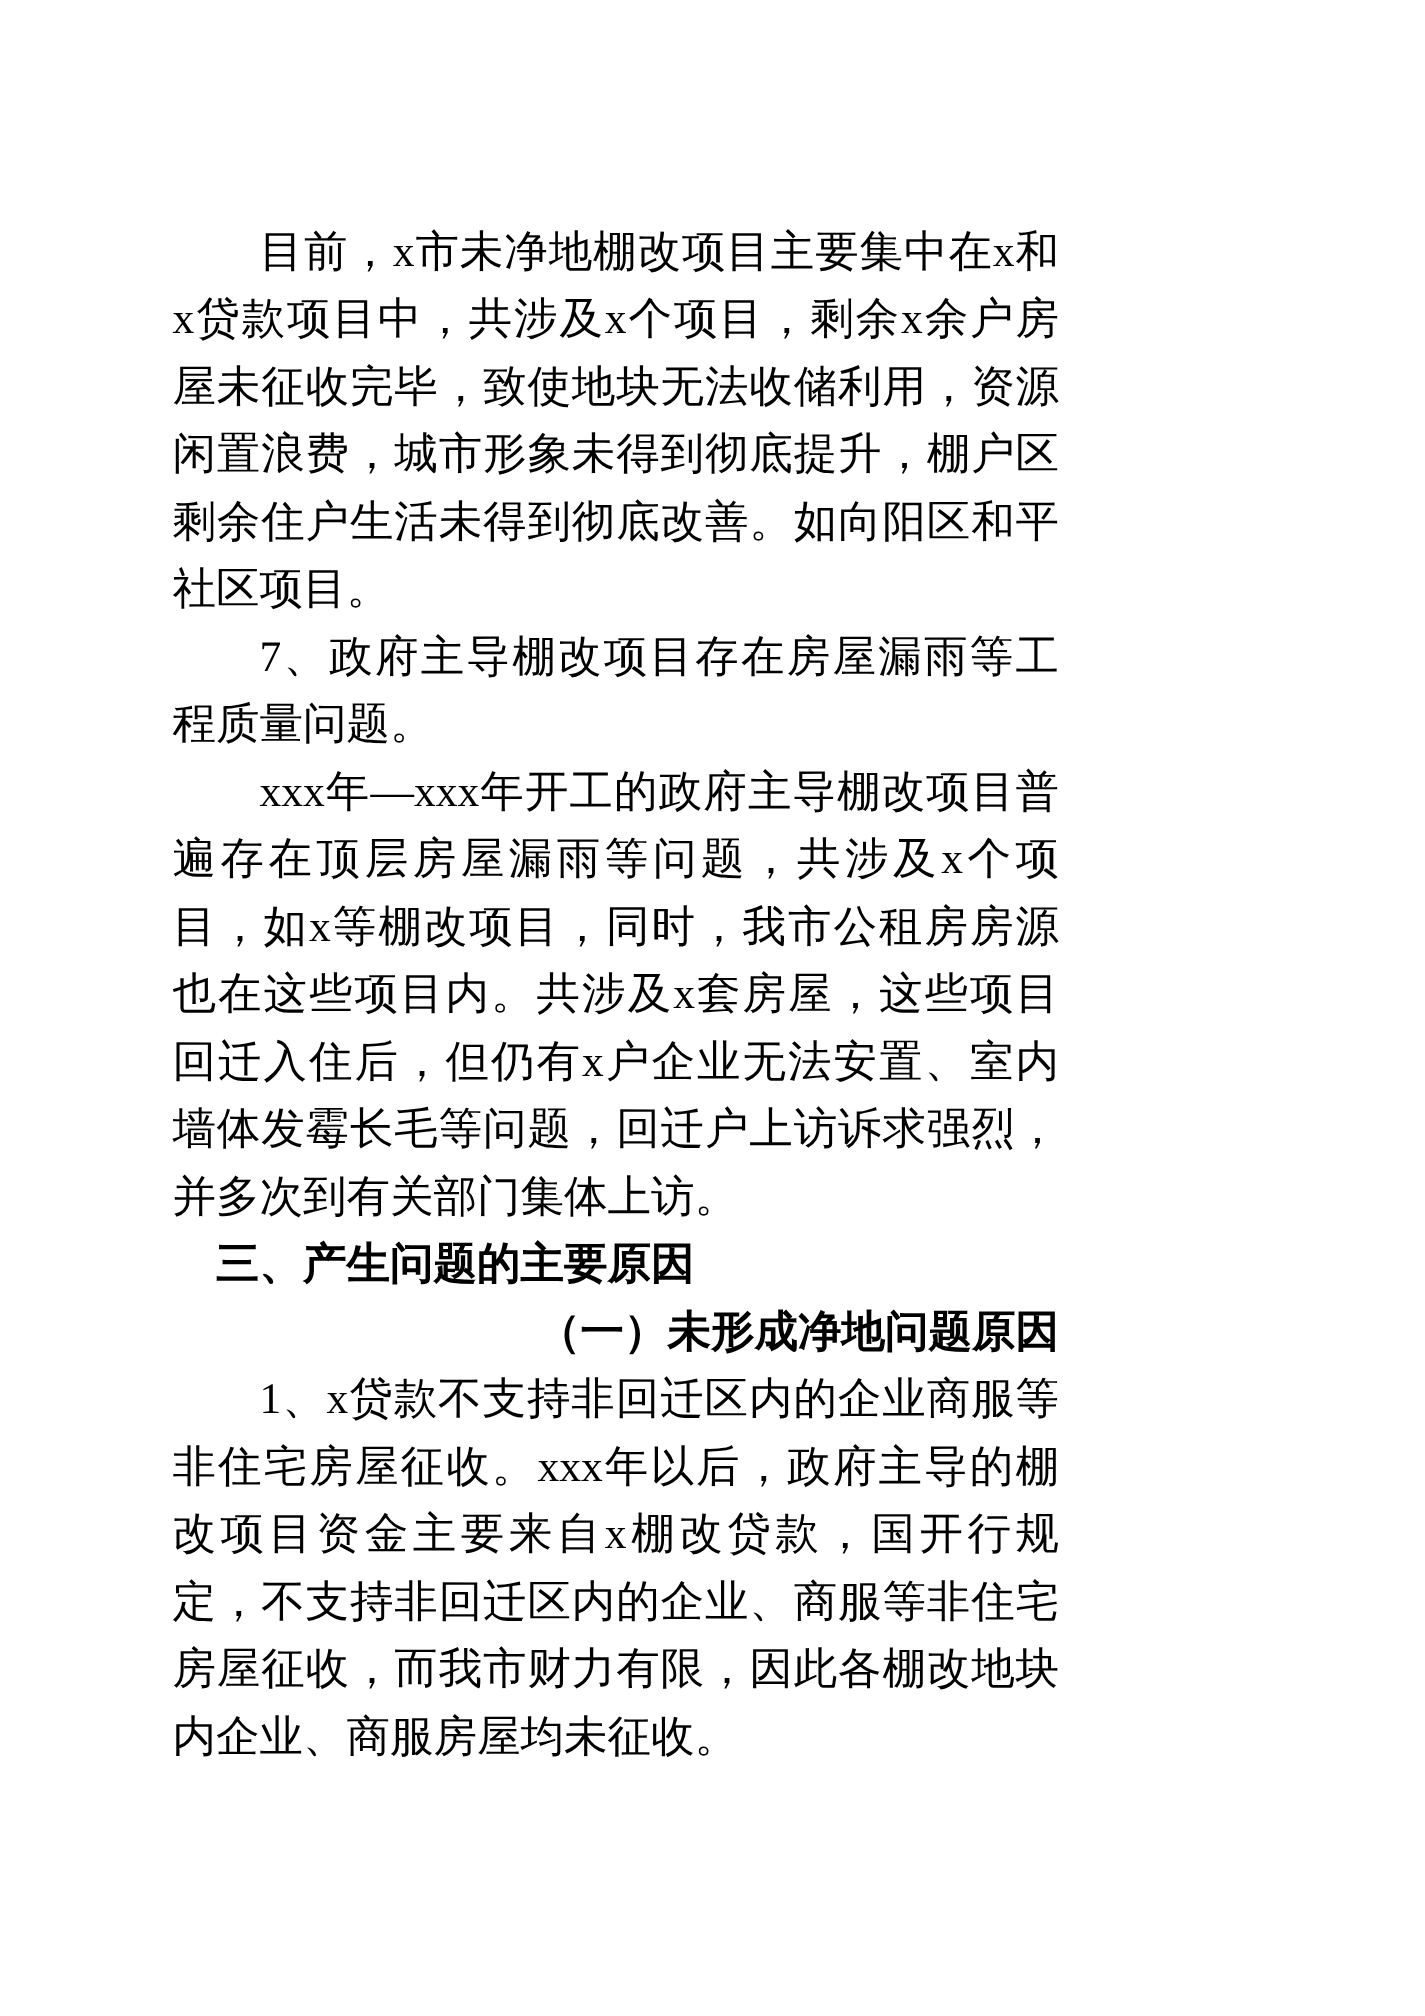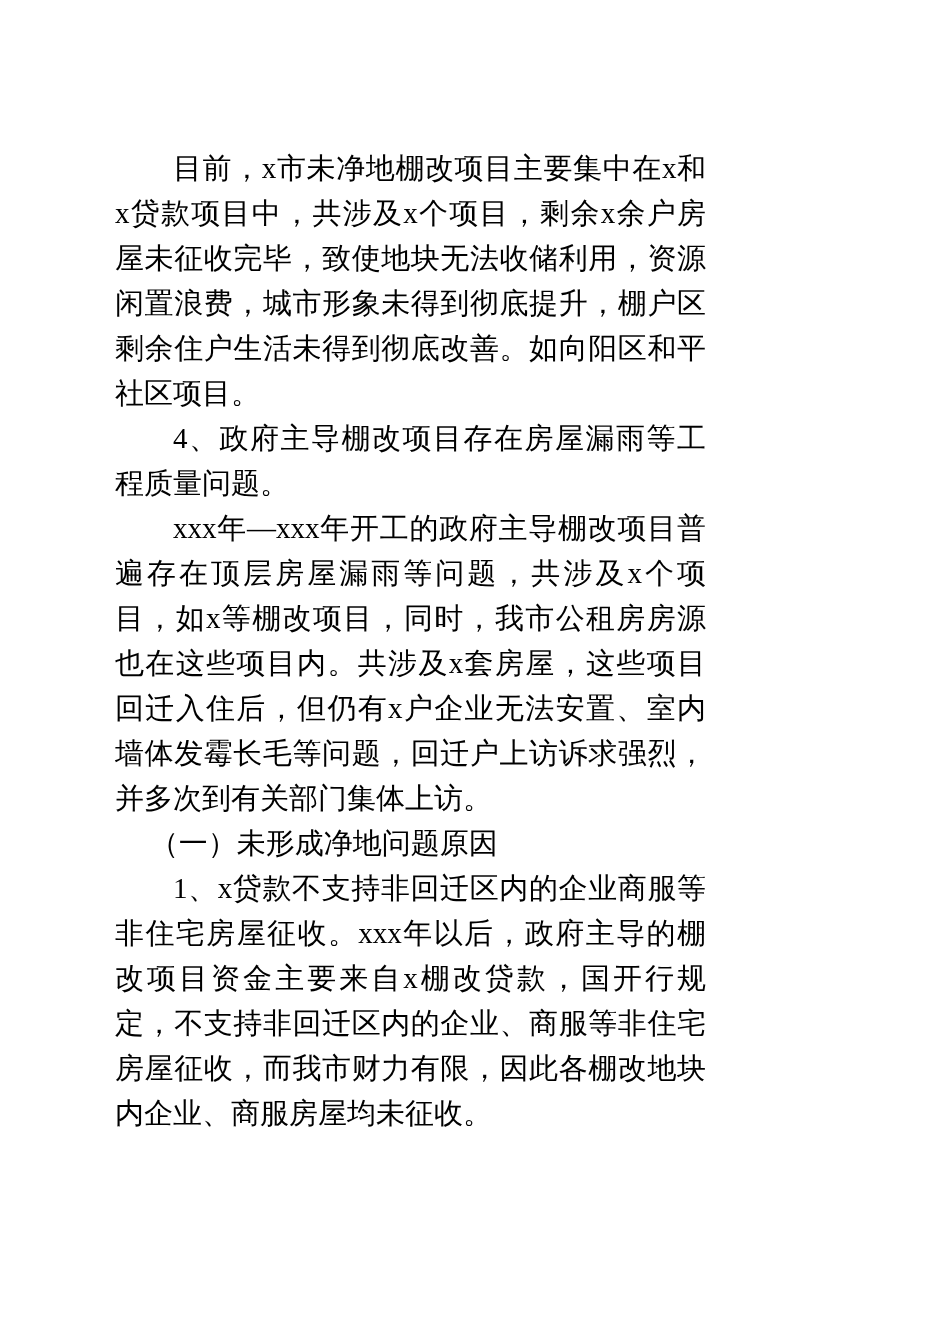--- a/index.html
+++ b/index.html
@@ -30,27 +30,28 @@
     text-indent: 2em;
     word-break: break-all;
   }
   .page p.heading1 {
     font-family: "Liberation Sans", "DejaVu Sans", sans-serif;
     font-weight: bold;
     text-indent: 1em;
     text-align: left;
   }
   .page p.heading2 {
-    font-weight: normal;
+    font-weight: bold;
     text-indent: 1.2em;
-    text-align: left;
+    text-align: right;
   }
 </style>
 </head>
 <body>
 
 <div class="page">
   <p class="body">目前，x市未净地棚改项目主要集中在x和x贷款项目中，共涉及x个项目，剩余x余户房屋未征收完毕，致使地块无法收储利用，资源闲置浪费，城市形象未得到彻底提升，棚户区剩余住户生活未得到彻底改善。如向阳区和平社区项目。</p>
-  <p class="body">4、政府主导棚改项目存在房屋漏雨等工程质量问题。</p>
+  <p class="body">7、政府主导棚改项目存在房屋漏雨等工程质量问题。</p>
   <p class="body">xxx年—xxx年开工的政府主导棚改项目普遍存在顶层房屋漏雨等问题，共涉及x个项目，如x等棚改项目，同时，我市公租房房源也在这些项目内。共涉及x套房屋，这些项目回迁入住后，但仍有x户企业无法安置、室内墙体发霉长毛等问题，回迁户上访诉求强烈，并多次到有关部门集体上访。</p>
+  <p class="heading1">三、产生问题的主要原因</p>
   <p class="heading2">（一）未形成净地问题原因</p>
   <p class="body">1、x贷款不支持非回迁区内的企业商服等非住宅房屋征收。xxx年以后，政府主导的棚改项目资金主要来自x棚改贷款，国开行规定，不支持非回迁区内的企业、商服等非住宅房屋征收，而我市财力有限，因此各棚改地块内企业、商服房屋均未征收。</p>
 </div>
 
 </body></html>

